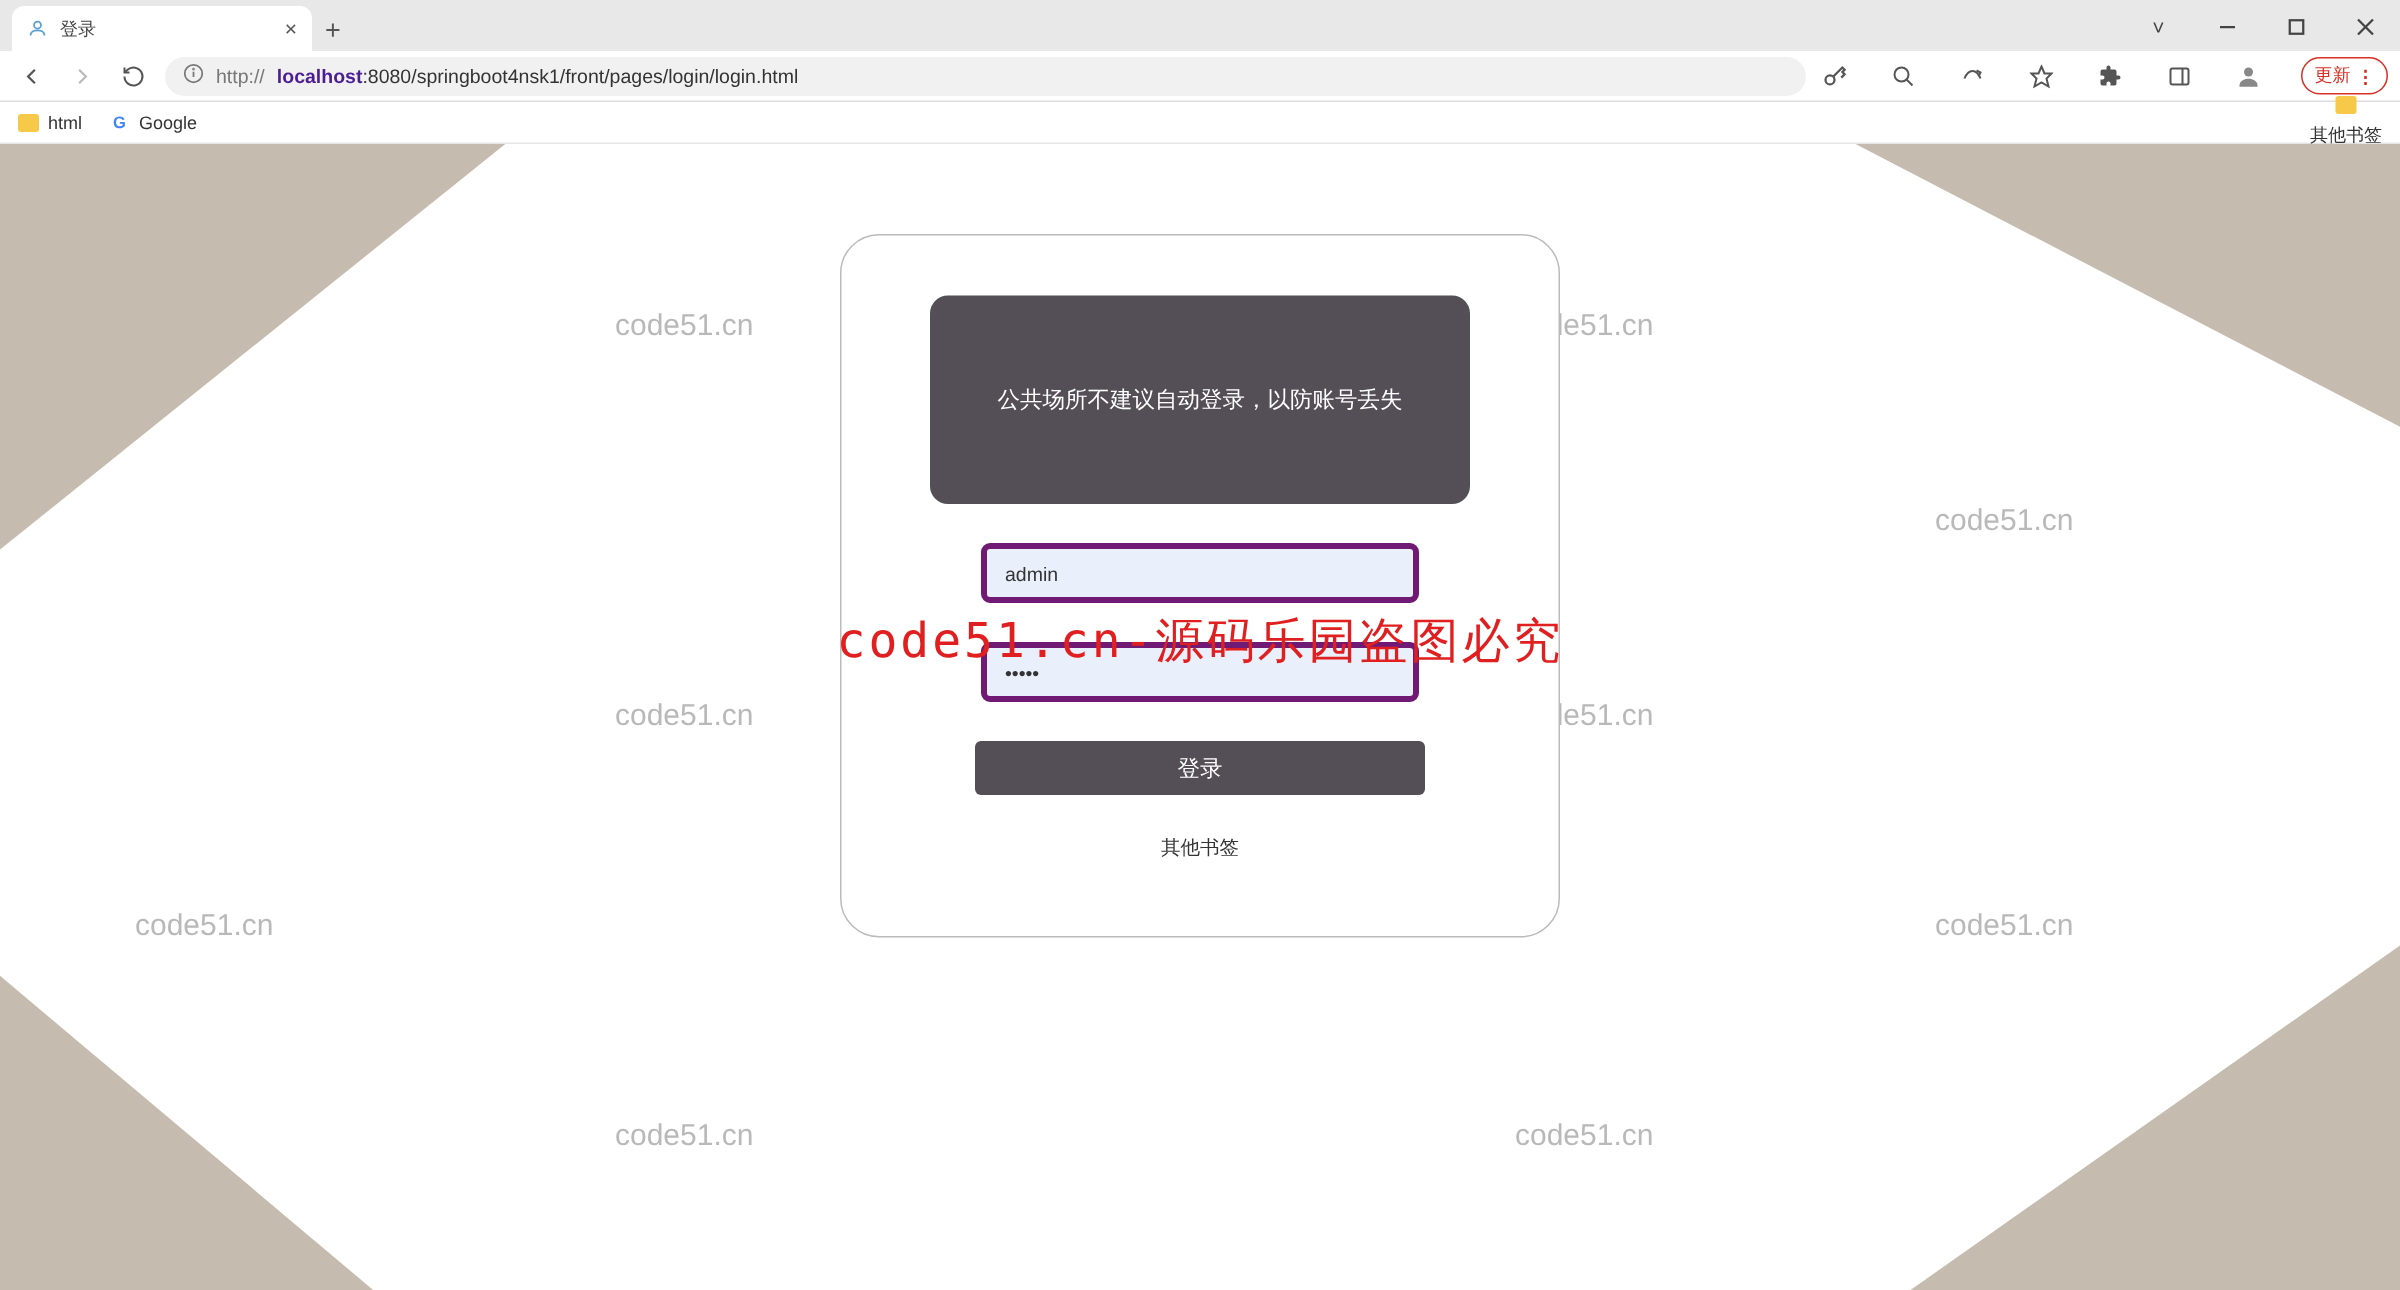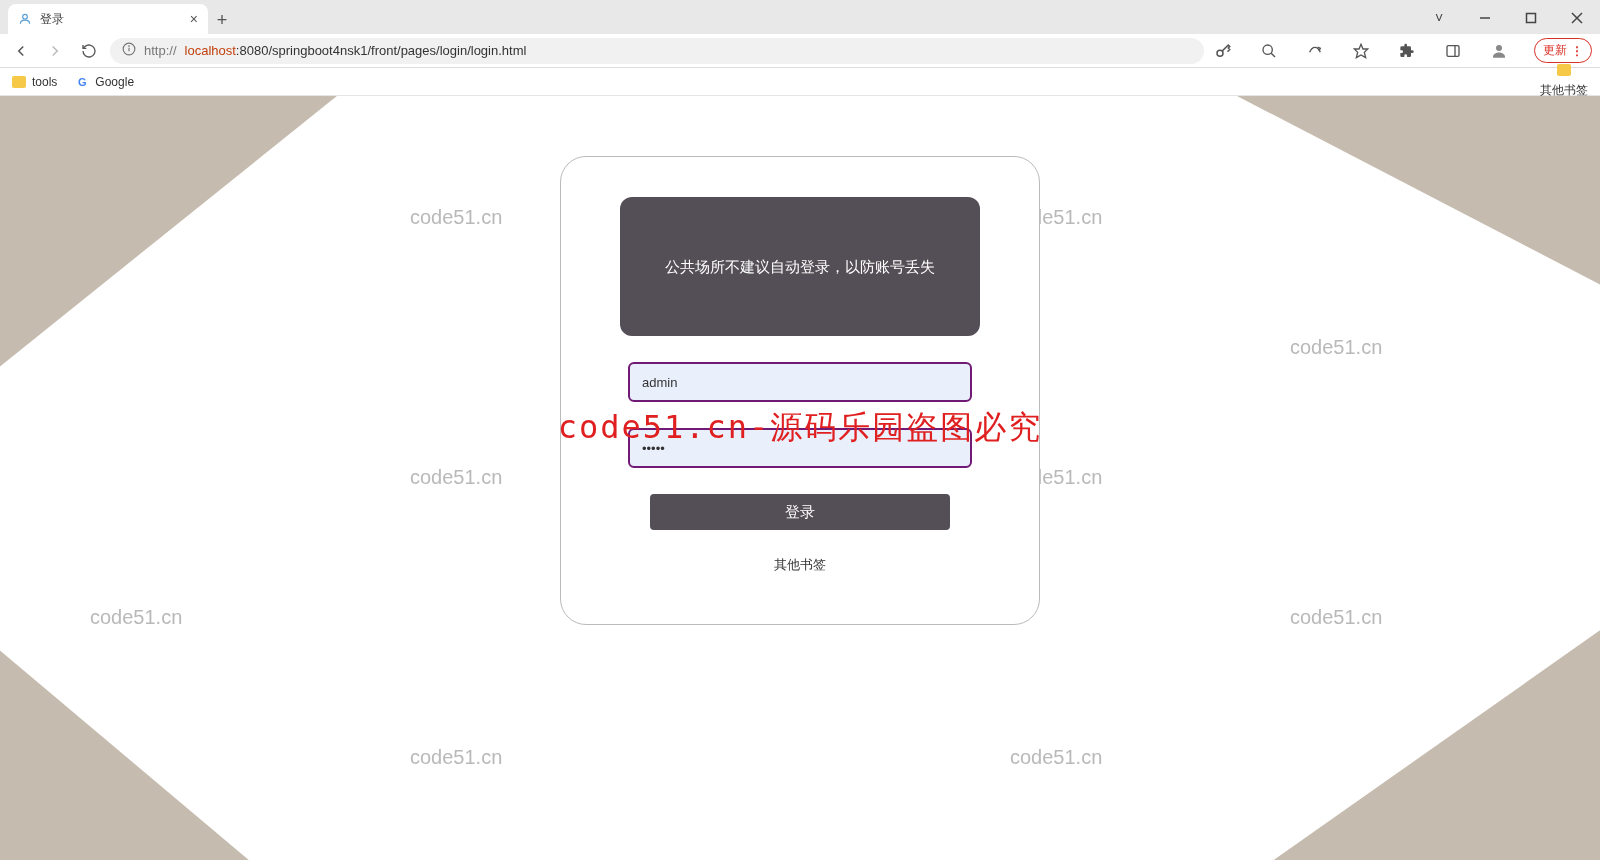--- a/index.html
+++ b/index.html
@@ -12,42 +12,42 @@
     .tab .close { margin-left: auto; color: #555; font-size: 14px; cursor: pointer; }
     .new-tab { width: 28px; height: 28px; display: flex; align-items: center; justify-content: center; font-size: 18px; color: #555; cursor: pointer; }
     .win-controls { margin-left: auto; display: flex; }
     .win-btn { width: 46px; height: 32px; display: flex; align-items: center; justify-content: center; color: #444; cursor: pointer; }
     .win-btn.caret { font-size: 14px; }
 
     .addrbar { height: 34px; background: #fff; border-bottom: 1px solid #ddd; display: flex; align-items: center; padding: 0 8px; gap: 8px; }
     .nav-icon { width: 26px; height: 26px; display: flex; align-items: center; justify-content: center; color: #555; cursor: pointer; }
     .url-box { flex: 1; height: 26px; background: #f1f1f1; border-radius: 14px; display: flex; align-items: center; padding: 7px 12px; gap: 8px; font-size: 13px; color: #333; }
     .url-box .proto { color: #777; }
-    .url-box .host b { color: #c2410c; font-weight: 400; }
+    .url-box .host b { color: #4c1d95; font-weight: 700; }
     .addr-icons { display: flex; align-items: center; gap: 24px; color: #555; }
     .addr-icons .ic { width: 22px; height: 22px; display: flex; align-items: center; justify-content: center; cursor: pointer; }
     .update-btn { border: 1px solid #d93025; color: #d93025; font-size: 12px; padding: 3px 8px; border-radius: 14px; display: flex; align-items: center; gap: 4px; cursor: pointer; }
 
     .bookmarks { height: 28px; background: #fff; border-bottom: 1px solid #e5e5e5; display: flex; align-items: center; padding: 0 12px; gap: 18px; font-size: 12px; color: #333; }
     .bm { display: flex; align-items: center; gap: 6px; cursor: pointer; }
     .bm-folder { width: 14px; height: 12px; background: #f7c948; border-radius: 2px; display: inline-block; }
     .bm-g { width: 14px; height: 14px; display: inline-flex; align-items: center; justify-content: center; font-weight: bold; font-size: 11px; color: #4285f4; }
     .bm-right { margin-left: auto; flex-direction: column; }
 
     
     .page { position: relative; width: 100%; height: calc(860px - 34px - 34px - 28px); background: #fff; overflow: hidden; }
     .bg-shape { position: absolute; background: #c6bbaf; }
     .bg-shape.tl { top: -40px; left: -60px; width: 420px; height: 380px; clip-path: polygon(0 0, 100% 0, 0 100%); transform: skewX(-8deg); }
     .bg-shape.tr { top: -40px; right: -80px; width: 520px; height: 270px; clip-path: polygon(0 0, 100% 0, 100% 100%); }
     .bg-shape.bl { bottom: -60px; left: -60px; width: 380px; height: 320px; clip-path: polygon(0 0, 100% 100%, 0 100%); }
     .bg-shape.br { bottom: -80px; right: -100px; width: 540px; height: 380px; clip-path: polygon(100% 0, 100% 100%, 0 100%); }
 
     .login-card { position: absolute; left: 50%; top: 60px; transform: translateX(-50%); width: 480px; background: #fff; border: 1px solid #bbb; border-radius: 26px; padding: 40px 36px 50px; display: flex; flex-direction: column; align-items: center; gap: 26px; }
     .notice { background: #544f57; color: #fff; width: 360px; border-radius: 12px; padding: 56px 24px; text-align: center; font-size: 15px; line-height: 1.8; }
-    .field { width: 344px; height: 40px; border: 2px solid #701a75; background: #eaf0fb; border-radius: 6px; padding: 0 12px; font-size: 13px; color: #333; outline: none; }
+    .field { width: 292px; height: 40px; border: 4px solid #701a75; background: #eaf0fb; border-radius: 6px; padding: 0 12px; font-size: 13px; color: #333; outline: none; }
     .login-btn { width: 300px; height: 36px; background: #544f57; color: #fff; border: none; border-radius: 4px; font-size: 15px; cursor: pointer; }
     .register-link { font-size: 13px; color: #333; cursor: pointer; }
 
     
     .wm { position: absolute; color: #b9b9b9; font-size: 20px; pointer-events: none; user-select: none; }
     .wm-red { position: absolute; left: 50%; top: 310px; transform: translateX(-50%); color: #e02020; font-size: 32px; font-weight: 500; letter-spacing: 2px; pointer-events: none; z-index: 30; font-family: monospace, "Microsoft YaHei"; white-space: nowrap; }
   </style>
 </head>
 <body>
 
@@ -156,21 +156,21 @@
     <div class="update-btn">
       <span>更新</span>
       <span style="font-weight:bold">⋮</span>
     </div>
   </div>
 </div>
 
 <div class="bookmarks">
   <div class="bm">
     <span class="bm-folder"></span>
-    <span>tools</span>
+    <span>html</span>
   </div>
   <div class="bm">
     <span class="bm-g">G</span>
     <span>Google</span>
   </div>
   <div class="bm bm-right">
     <span class="bm-folder"></span>
     <span>其他书签</span>
   </div>
 </div>

